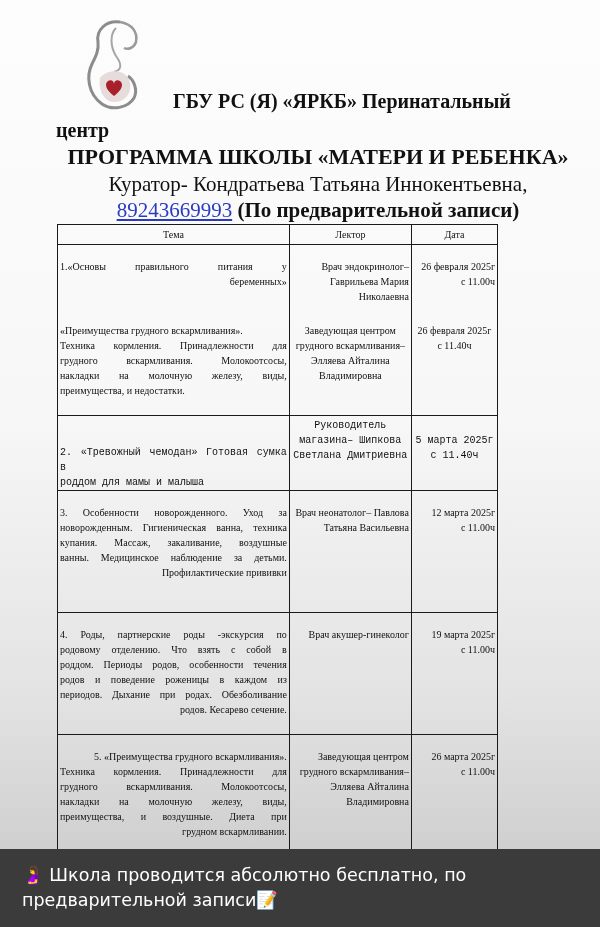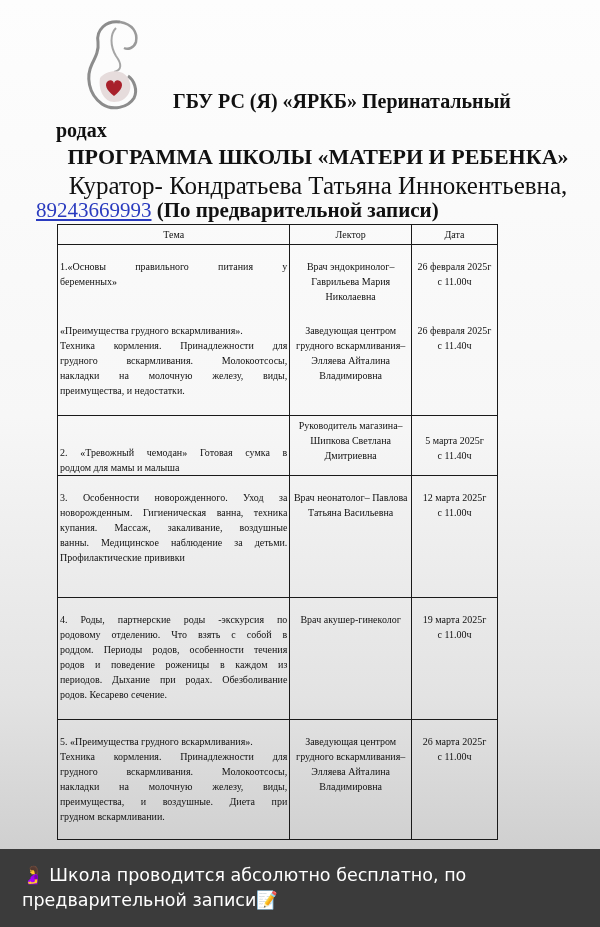--- a/index.html
+++ b/index.html
@@ -3,57 +3,57 @@
 <meta charset="utf-8">
 <style>
   html, body { margin:0; padding:0; }
   body { width:600px; height:927px; overflow:hidden; position:relative;
          background: linear-gradient(to bottom, #fdfdfd 0%, #f7f7f7 45%, #e3e3e3 75%, #cfcfcf 92%, #c9c9c9 100%);
          font-family: "Liberation Serif", serif; color:#111; }
   .logo { position:absolute; left:76px; top:18px; width:80px; height:96px; }
   .hdr-line1 { position:absolute; left:173px; top:90px; font-weight:bold; font-size:20px; white-space:nowrap; }
   .hdr-line2 { position:absolute; left:56px; top:119px; font-weight:bold; font-size:20px; }
   .title { position:absolute; left:0; width:600px; top:144px; text-align:center; font-weight:bold; font-size:22px; white-space:nowrap; padding-left:36px; box-sizing:border-box; }
-  .curator { position:absolute; left:0; width:600px; top:172px; text-align:center; font-size:25px; white-space:nowrap; padding-left:36px; box-sizing:border-box; }
-  .phone-line { position:absolute; left:0; width:600px; top:198px; font-size:21px; white-space:nowrap; padding-left:36px; box-sizing:border-box; }
+  .curator { position:absolute; left:0; width:600px; top:172px; text-align:center; font-size:21px; white-space:nowrap; padding-left:36px; box-sizing:border-box; }
+  .phone-line { position:absolute; left:0; width:600px; top:198px; text-align:center; font-size:21px; white-space:nowrap; padding-left:36px; box-sizing:border-box; }
   .phone { color:#2a3bbf; text-decoration:underline; }
   .phone-note { font-weight:bold; }
 
   table.sched { position:absolute; left:57px; top:224px; width:441px; border-collapse:collapse; font-size:10px; line-height:15px; }
   table.sched td, table.sched th { border:1.6px solid #1a1a1a; vertical-align:top; padding:0 2px; }
   table.sched th { font-weight:normal; text-align:center; height:19px; line-height:19px; }
   .c1 { width:262px; text-align:justify; text-align-last:auto; }
   .c2 { width:128px; text-align:center; }
   .c3 { width:92px; text-align:center;margin-left:24px; }
   .row1 td { height:170px; }
-  .row2 td { height:58px; }
+  .row2 td { height:58px;font-family:Liberation Mono, monospace; }
   .row3 td { height:121px; }
   .row4 td { height:121px; }
   .row5 td { height:119px; }
-  .block { margin-top:14px; }
+  .block { margin-top:14px;text-align:right; }
   .just-line { text-align:justify; text-align-last:justify; display:block; }
   .plain-line { display:block; }
 
   .overlay { position:absolute; left:0; top:849px; width:600px; height:78px; background:#3b3b3b; }
   .caption { position:absolute; left:22px; top:838px; width:570px; color:#fff; font-family:"DejaVu Sans", sans-serif; font-size:17.5px; line-height:25px; }
   .emoji { display:inline-block; }
 </style>
 </head>
 <body>
 
 <svg class="logo" viewBox="0 0 80 96">
   <path d="M44 4 C30 2 20 12 22 24 C23 32 20 38 16 46 C10 58 12 76 26 86 C36 93 52 90 58 80 C62 72 58 62 52 58" fill="none" stroke="#8c8c8c" stroke-width="3"></path>
   <path d="M44 4 C56 6 62 14 60 24 C58 30 52 32 48 30" fill="none" stroke="#9a9a9a" stroke-width="2.5"></path>
   <path d="M40 10 C34 16 34 28 40 38 C46 46 46 52 38 54" fill="none" stroke="#a5a5a5" stroke-width="2"></path>
   <path d="M24 60 C30 52 46 50 52 60 C58 70 52 84 38 84 C28 84 22 72 24 60 Z" fill="#e6dcdc" stroke="none"></path>
   <path d="M38 78 C30 72 28 66 32 63 C35 61 38 63 38 66 C38 63 41 61 44 63 C48 66 46 72 38 78 Z" fill="#a8202b"></path>
 </svg>
 
 <div class="hdr-line1">ГБУ РС (Я) «ЯРКБ» Перинатальный</div>
-<div class="hdr-line2">родах</div>
+<div class="hdr-line2">центр</div>
 <div class="title">ПРОГРАММА ШКОЛЫ «МАТЕРИ И РЕБЕНКА»</div>
 <div class="curator">Куратор- Кондратьева Татьяна Иннокентьевна,</div>
 <div class="phone-line">
   <span class="phone">89243669993</span>
   <span class="phone-note">(По предварительной записи)</span>
 </div>
 
 <table class="sched">
   <tbody>
       <tr>

